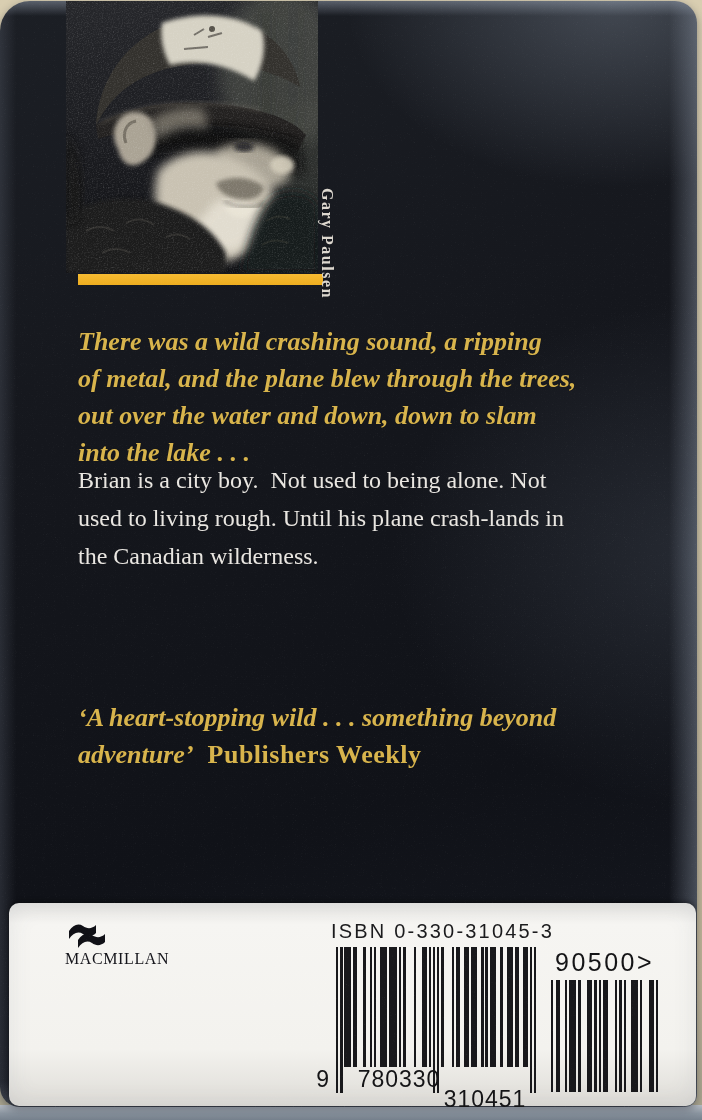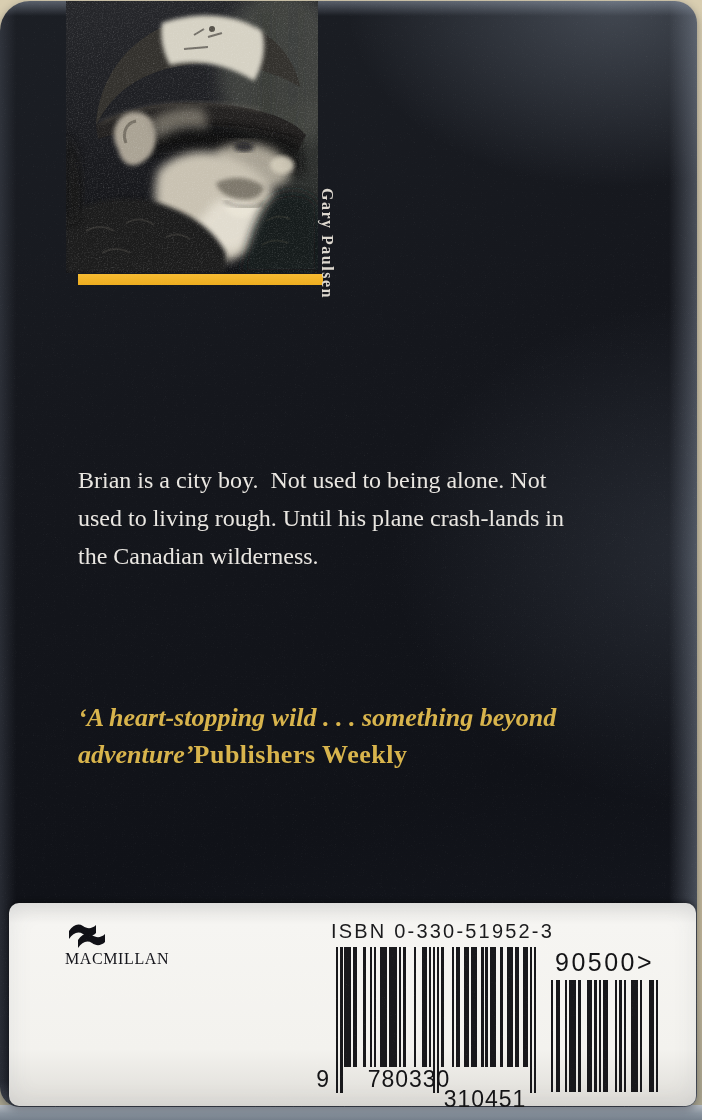--- a/index.html
+++ b/index.html
@@ -52,21 +52,21 @@
     top:322px;
     font:700 italic 26px/37px "Liberation Serif", serif;
     color:#d8b44c;text-shadow:0 0 1px rgba(0,0,0,.4);
   }
   .blurb1{top:460px;font:400 24px/38px "Liberation Serif", serif;color:#e9e6e1;}
   .blurb2{top:584px;font:400 24px/38px "Liberation Serif", serif;color:#e9e6e1;}
   .review{
     position:absolute;left:78px;top:698px;width:600px;
     font:700 italic 26px/37px "Liberation Serif", serif;color:#d8b44c;
   }
-  .review .src{font-style:normal;letter-spacing:.5px;}
+  .review .src{font-style:normal;margin-left:14px;letter-spacing:.5px;}
   .credit{
     position:absolute;left:78px;top:852px;
     font:400 18px/24px "Liberation Serif", serif;color:#dcd8d1;letter-spacing:.3px;
   }
   
   .band{
     position:absolute;left:9px;top:902px;width:687px;height:203px;
     background:linear-gradient(180deg,#e6e5e2 0%,#f6f5f2 10%,#f3f2ee 72%,#dedcd7 100%);
     border-radius:10px;
     box-shadow:inset 0 0 24px rgba(70,80,95,.10), 0 -2px 4px rgba(0,0,0,.35);
@@ -78,21 +78,21 @@
     font:400 16px/20px "Liberation Serif", serif;letter-spacing:.6px;color:#15151b;
   }
   .isbn{
     position:absolute;left:322px;top:16px;width:250px;text-align:left;
     font:400 20px/24px "Liberation Sans", sans-serif;letter-spacing:2.2px;color:#1b1b1d;
   }
   .main-barcode{position:absolute;left:327px;top:44px;width:200px;height:150px;}
   .main-barcode svg{position:absolute;left:0;top:0;}
   .bc-digits{position:absolute;top:119px;height:28px;font:400 23px/26px "Liberation Sans", sans-serif;color:#141416;letter-spacing:1px;}
   .bc-lead{left:-30px;width:24px;text-align:right;}
-  .bc-g1{left:8px;width:110px;text-align:center;padding-left:10px;}
+  .bc-g1{left:8px;width:110px;text-align:center;}
   .bc-g2{left:104px;width:90px;text-align:center;margin-top:20px;}
   .supp{position:absolute;left:542px;top:46px;width:120px;height:148px;}
   .supp .price{
     position:absolute;left:4px;top:0;width:116px;
     font:400 25px/27px "Liberation Sans", sans-serif;letter-spacing:2.5px;color:#141416;
   }
   .supp svg{position:absolute;left:0;top:31px;}
   .bars{fill:#18181b;shape-rendering:crispEdges;}
 </style>
 </head>
@@ -167,20 +167,24 @@
           <path d="M200,220 q12,-8 24,-2 M196,244 q12,-8 26,-2"></path>
         </g>
         <rect width="252" height="272" filter="url(#grainP)" opacity=".28"></rect>
       </svg>
     </div>
 
     <div class="accent-bar"></div>
 
     <div class="caption-vert">Gary Paulsen</div>
 
+    <div class="txt lead">There was a wild crashing sound, a ripping
+of metal, and the plane blew through the trees,
+out over the water and down, down to slam
+into the lake . . .</div>
 
     <div class="txt blurb1">Brian is a city boy.&nbsp; Not used to being alone. Not
 used to living rough. Until his plane crash-lands in
 the Canadian wilderness.</div>
 
 
     <div class="review">
       <span>‘A heart-stopping wild . . . something beyond</span><br>
       <span>adventure’</span><span class="src">Publishers Weekly</span>
     </div>
@@ -189,21 +193,21 @@
     <div class="band">
 
       <div class="macmillan">
         <svg class="flags" width="48" height="30" viewBox="0 0 48 30" xmlns="http://www.w3.org/2000/svg">
           <path d="M2,10 C6,4 11,2 16,5 C20,8 25,8 29,4 L29,12 C25,16 20,16 16,13 C11,10 6,12 2,18 Z" fill="#101016"></path>
           <path d="M11,19 C15,13 20,11 25,14 C29,17 34,17 38,13 L38,21 C34,25 29,25 25,22 C20,19 15,21 11,27 Z" fill="#101016"></path>
         </svg>
         <div class="word">MACMILLAN</div>
       </div>
 
-      <div class="isbn">ISBN 0-330-51952-3</div>
+      <div class="isbn">ISBN 0-330-31045-3</div>
 
       <div class="main-barcode">
         <svg class="bars" width="200" height="146" viewBox="0 0 200 146" xmlns="http://www.w3.org/2000/svg">
             <rect x="0.00" y="0" width="2.31" height="146"></rect>
             <rect x="4.21" y="0" width="2.31" height="146"></rect>
             <rect x="8.42" y="0" width="2.31" height="120"></rect>
             <rect x="10.53" y="0" width="2.31" height="120"></rect>
             <rect x="12.63" y="0" width="2.31" height="120"></rect>
             <rect x="16.84" y="0" width="2.31" height="120"></rect>
             <rect x="18.95" y="0" width="2.31" height="120"></rect>

